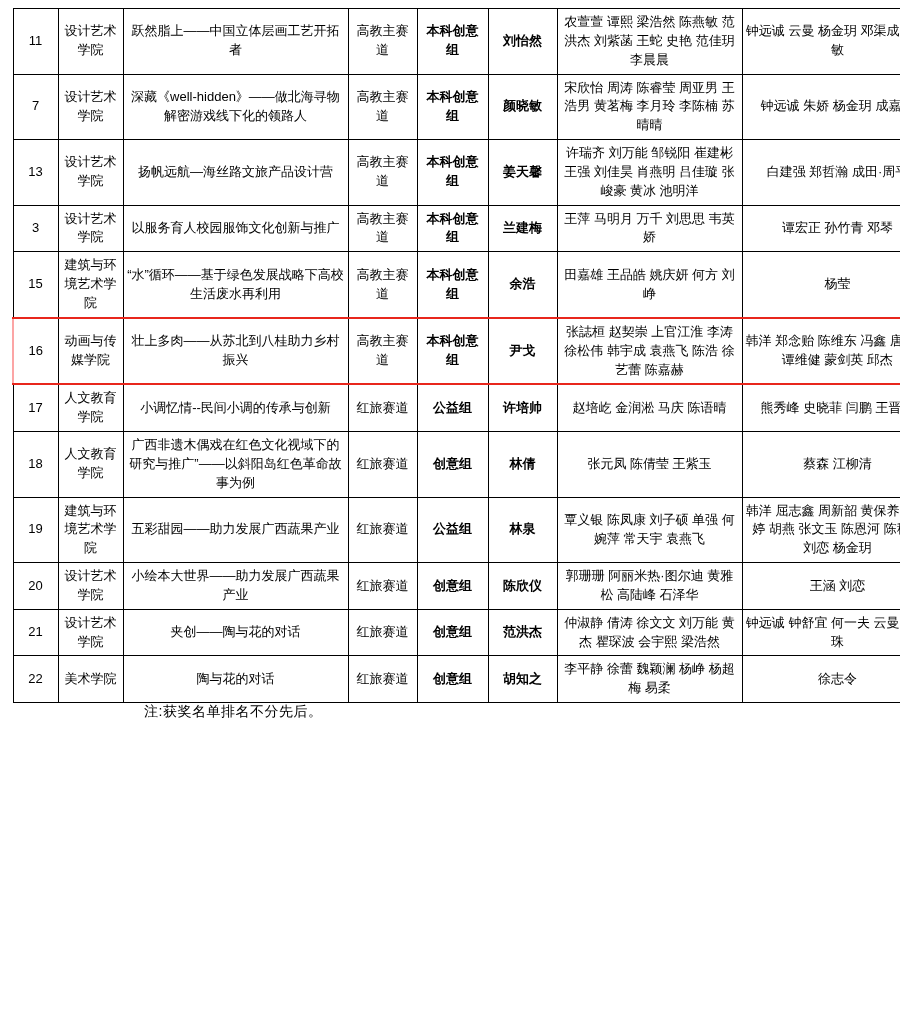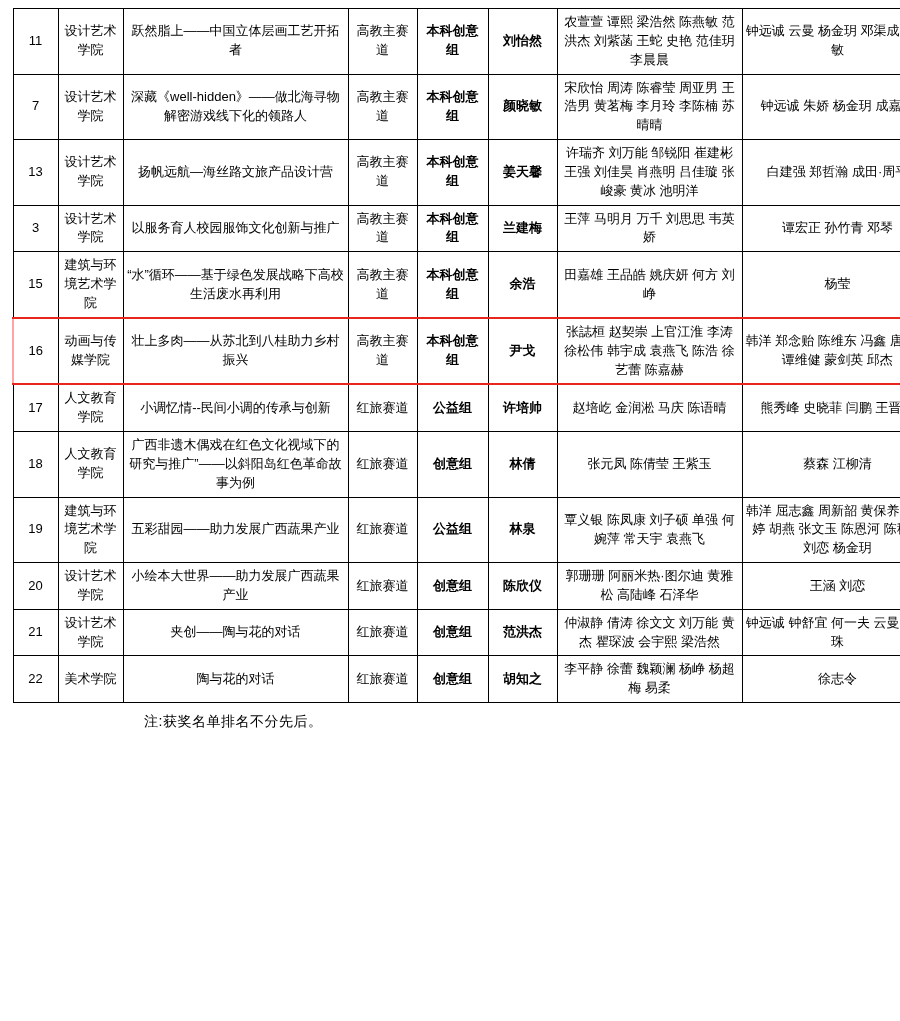--- a/index.html
+++ b/index.html
@@ -78,21 +78,20 @@
     border-top: 2px solid #e8261c;
     border-bottom: 2px solid #e8261c;
   }
   tr.highlight-row td:first-child {
     border-left: 2px solid #fca5a5;
   }
   tr.highlight-row td:last-child {
     border-right: 2px solid #e8261c;
   }
   .note {
-    margin-top: 10px;
     padding-left: 132px;
     font-size: 14px;
     letter-spacing: 0.5px;
   }
   .note .note-label {
     display: inline;
   }
 </style>
 </head>
 <body>

